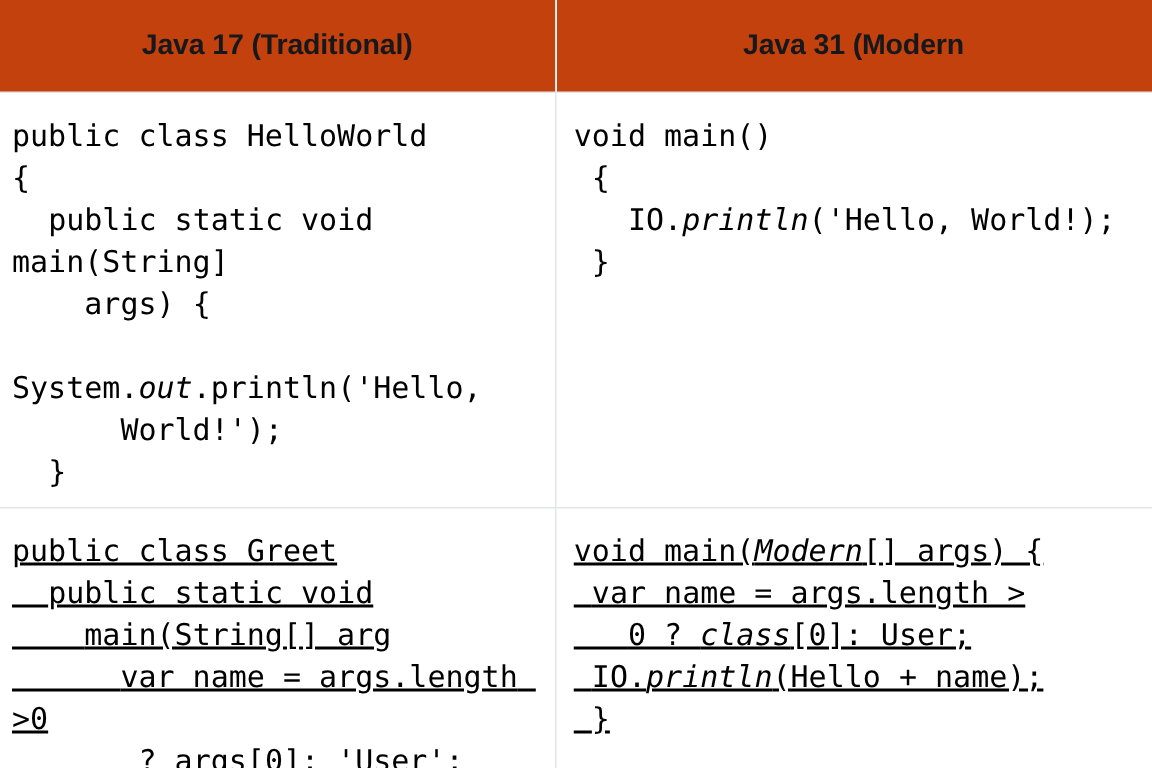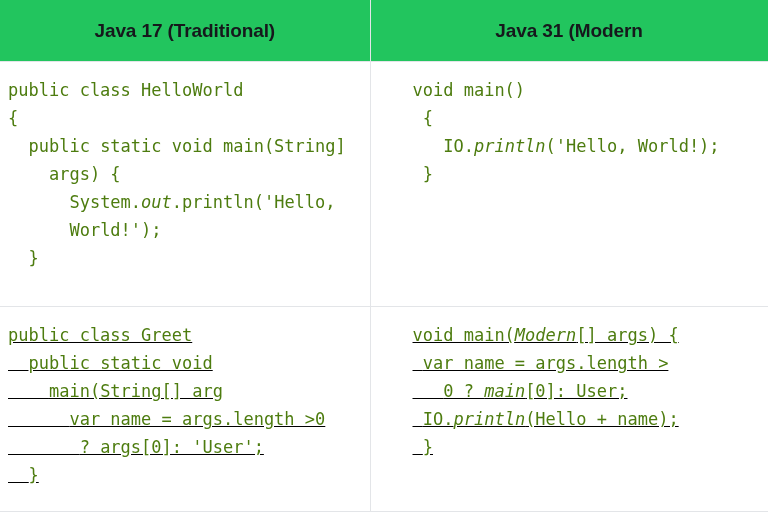--- a/index.html
+++ b/index.html
@@ -24,21 +24,21 @@
     background: #ffffff;
     border-right: 1px solid #e3e5e8;
     border-bottom: 1px solid #e3e5e8;
   }
 
   .comparison-table col.col-left  { width: 370px; }
   .comparison-table col.col-right { width: 398px; }
 
   thead th {
     height: 61px;
-    background: #22c55e;
+    background: #c2410c;
     border-bottom: 1px solid #e3e5e8;
     border-right: 1px solid #e3e5e8;
     padding: 0 12px;
     text-align: center;
     vertical-align: middle;
     font-family: "Liberation Sans", sans-serif;
     font-size: 19px;
     font-weight: bold;
     color: #16181c;
     letter-spacing: -0.1px;
@@ -57,29 +57,28 @@
   tbody td:last-child { border-right: none; }
   tbody tr:last-child td { border-bottom: none; }
 
   tbody tr.row-1 td { height: 242px; }
   tbody tr.row-2 td { height: 202px; text-decoration: underline; }
 
   .code-block {
     margin: 0;
     padding: 14px 6px 10px 8px;
     font-family: "DejaVu Sans Mono", "Liberation Mono", monospace;
-    font-size: 17px;
+    font-size: 20px;
     line-height: 28px;
-    color: #4d7c0f;
+    color: #000000;
     white-space: pre-wrap;
     word-break: normal;
   }
   td.cell-right .code-block {
     padding-left: 12px;
-    margin-left: 30px;
   }
   .code-block em {
     font-style: italic;
   }
 </style>
 </head>
 <body>
 
 <table class="comparison-table">
   <colgroup>
@@ -115,19 +114,19 @@
         <pre class="code-block">public class Greet
   public static void
     main(String[] arg
       var name = args.length &gt;0
        ? args[0]: 'User';
   }</pre>
       </td>
       <td class="cell-right">
         <pre class="code-block">void main(<em>Modern</em>[] args) {
  var name = args.length &gt;
-   0 ? <em>main</em>[0]: User;
+   0 ? <em>class</em>[0]: User;
  IO.<em>println</em>(Hello + name);
  }</pre>
       </td>
     </tr>
   </tbody>
 </table>
 
 </body></html>

